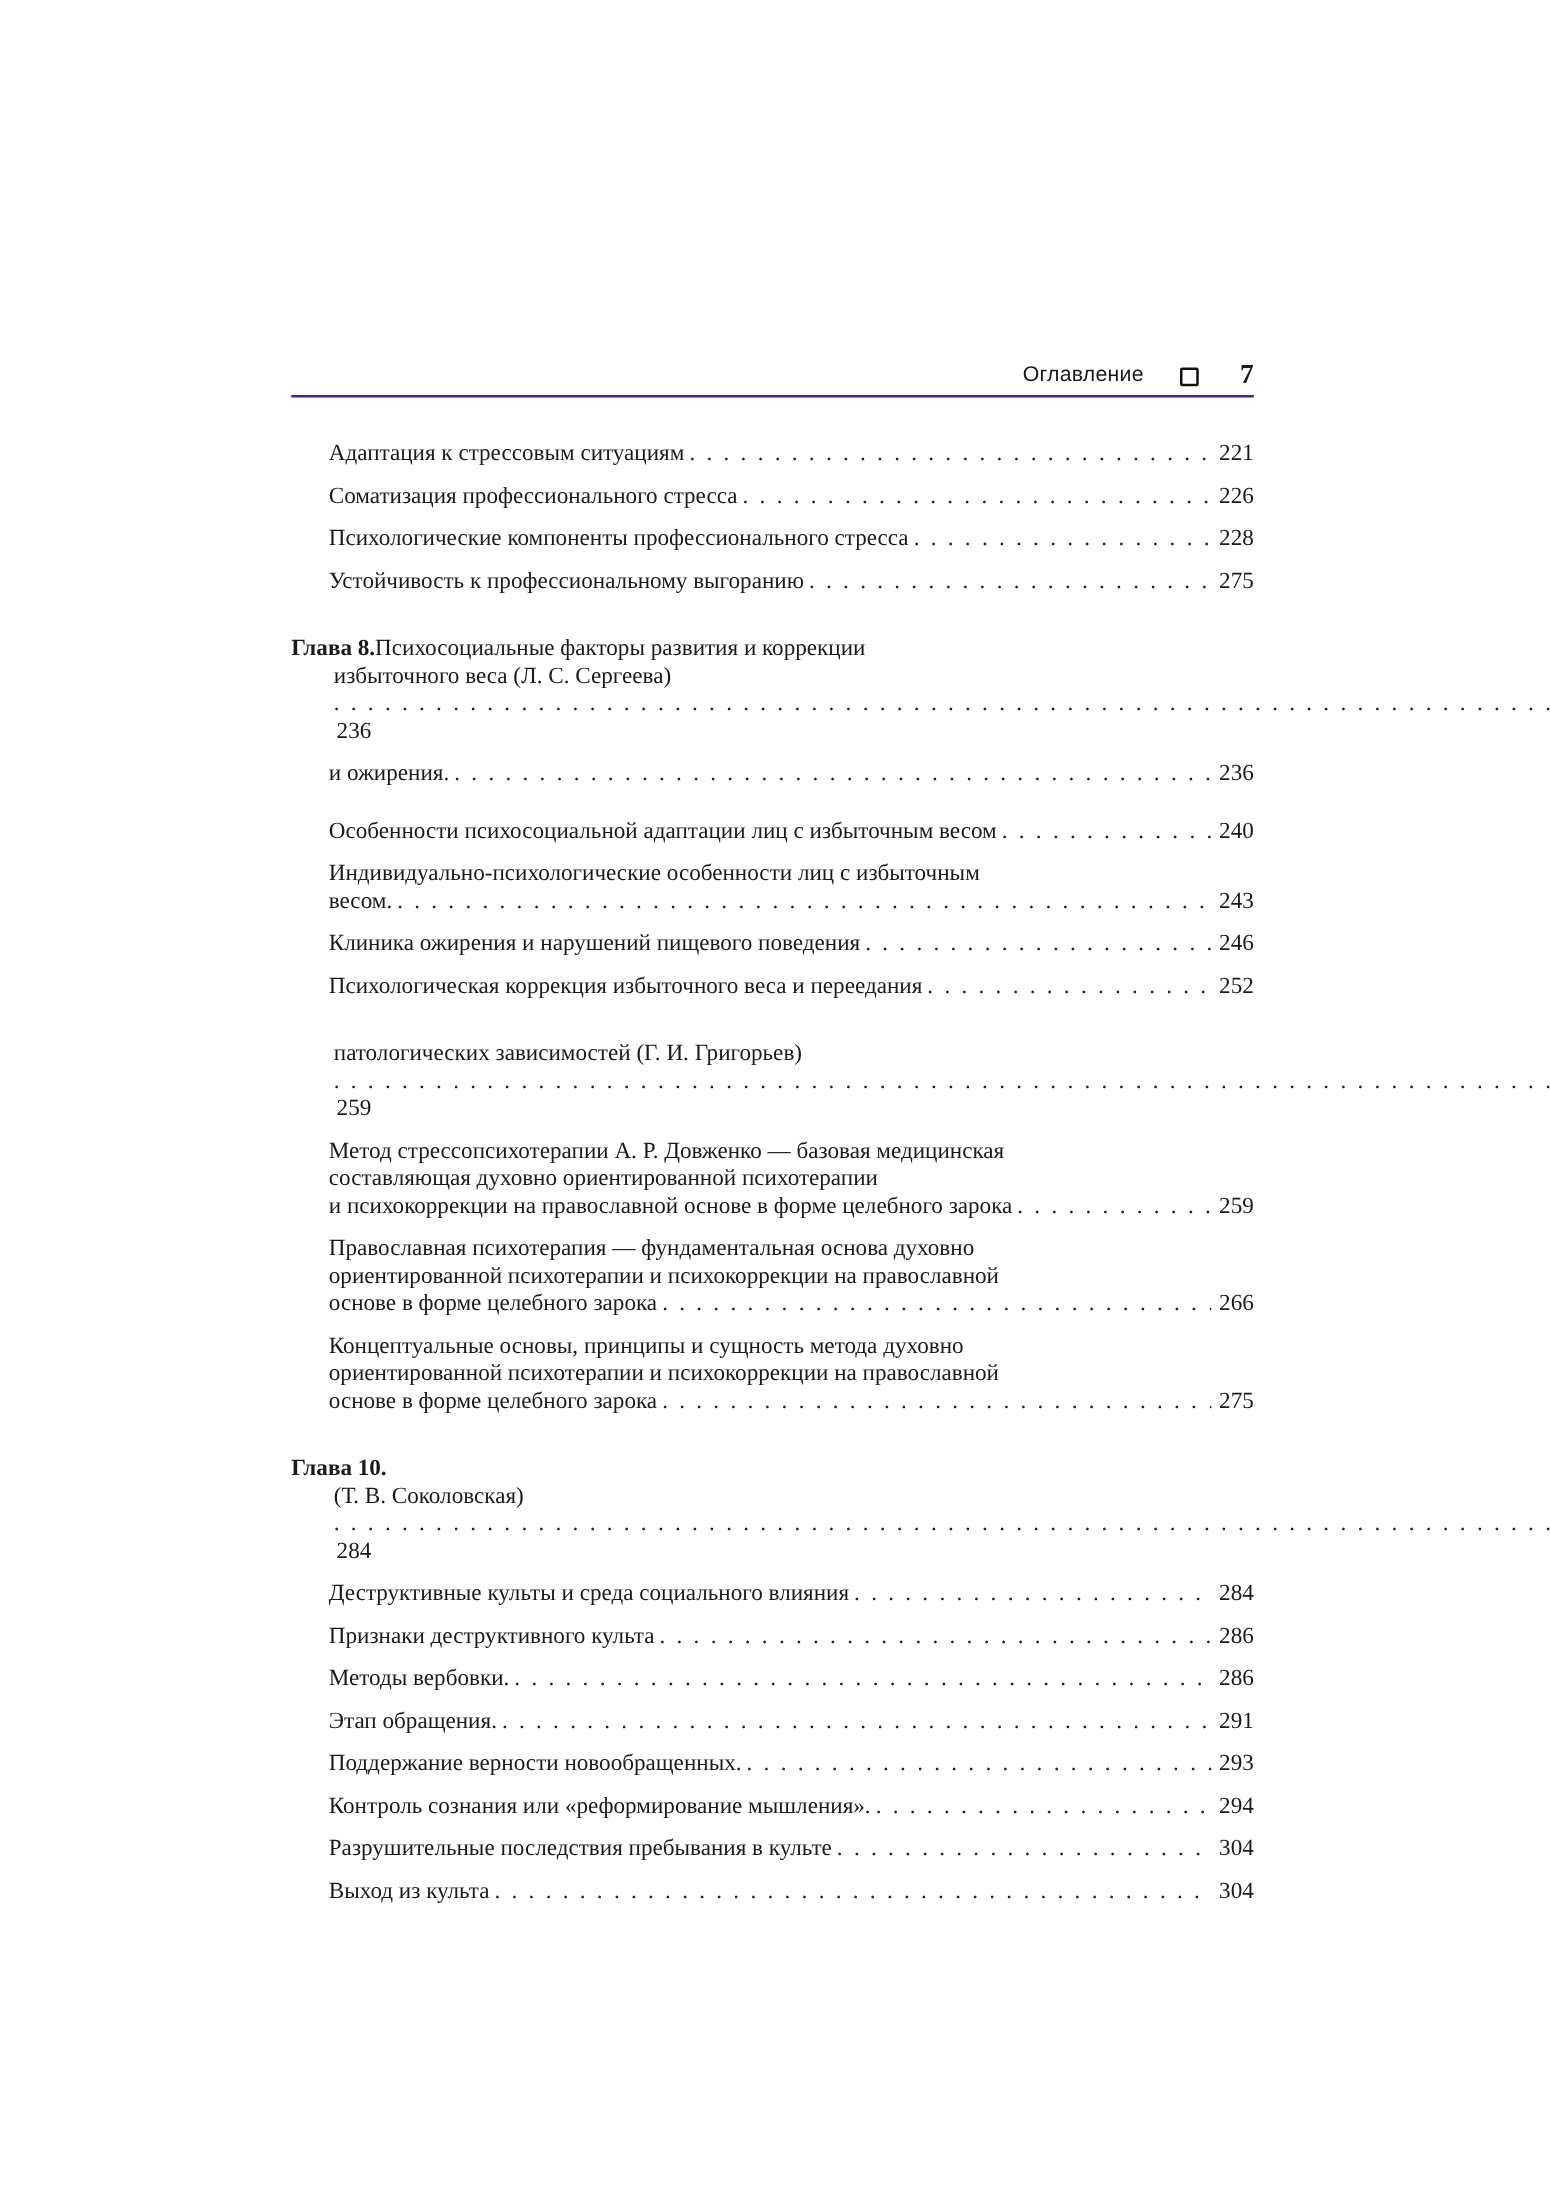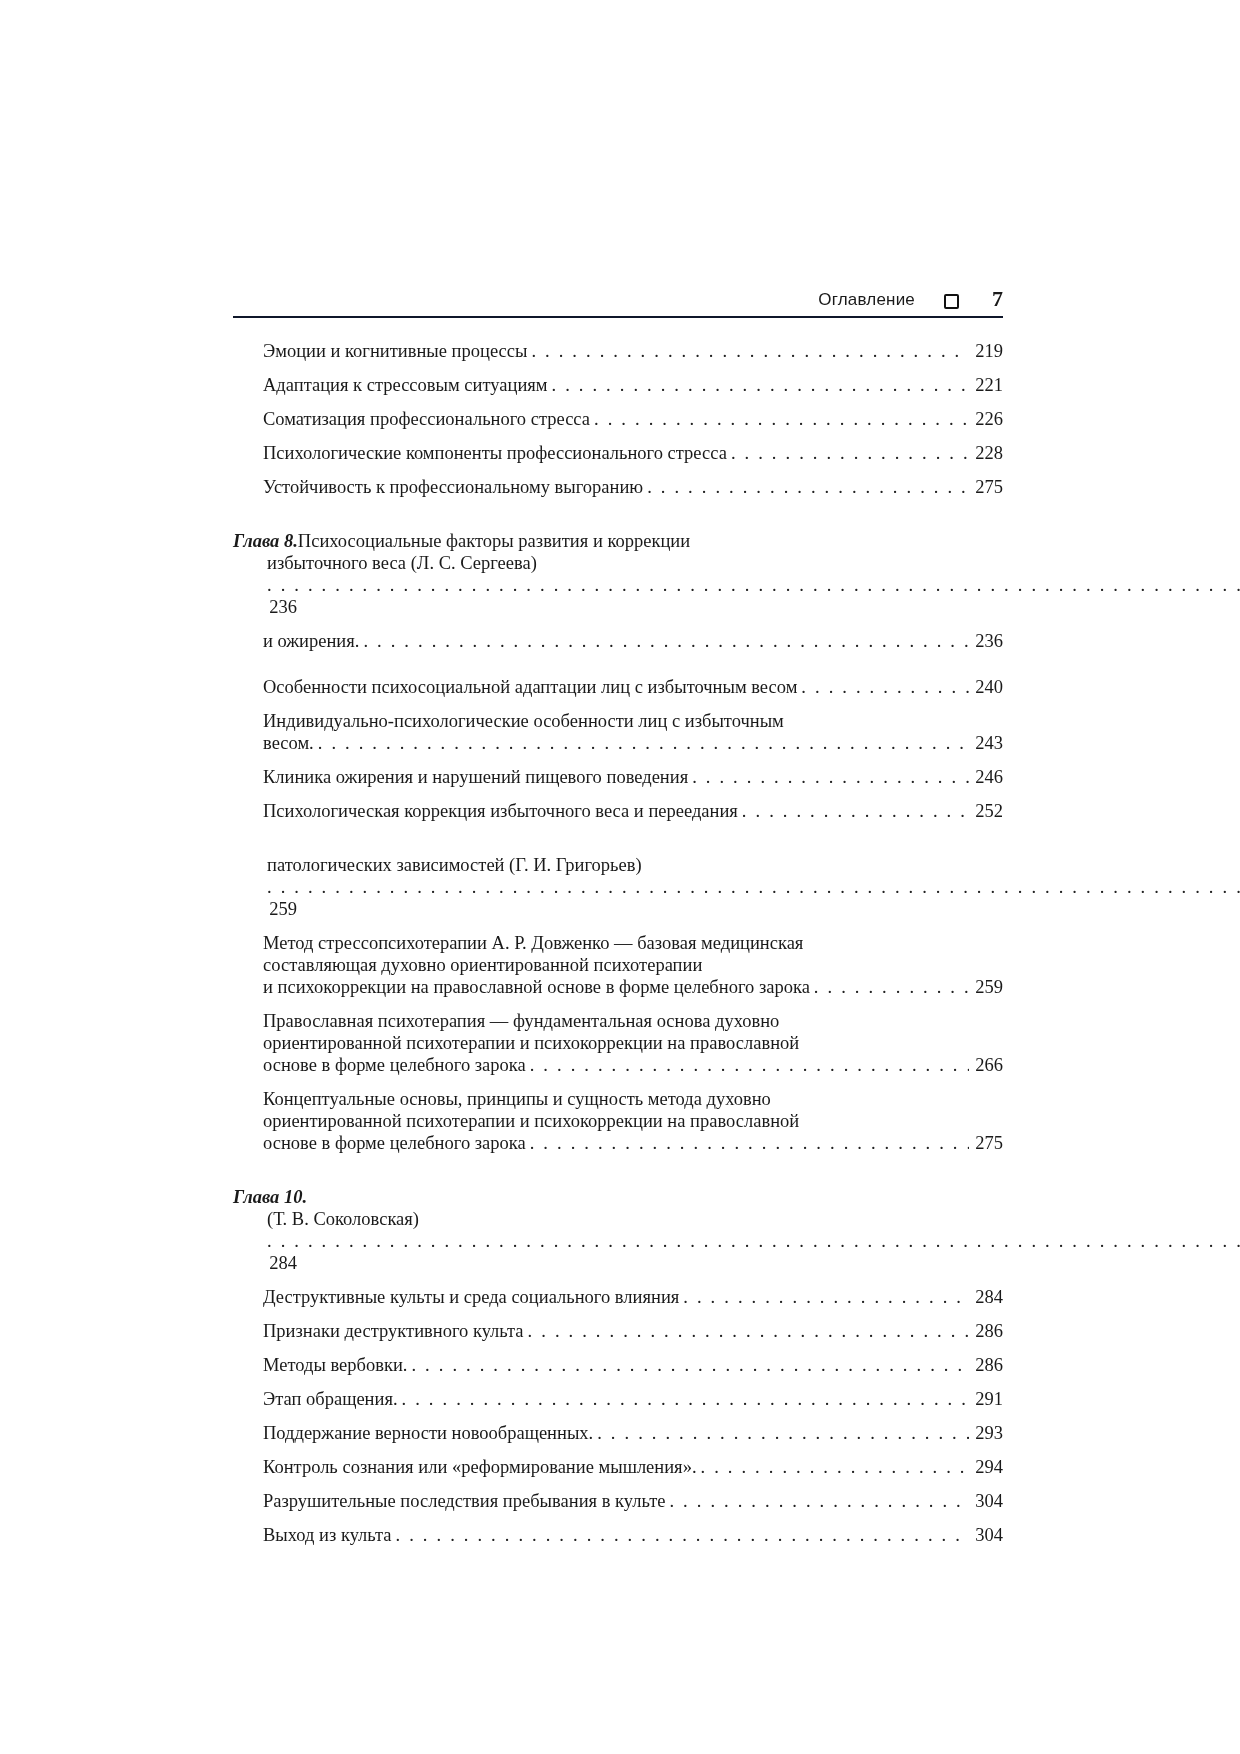--- a/index.html
+++ b/index.html
@@ -1,59 +1,52 @@
 <!DOCTYPE html>
 <html><head>
 <meta charset="utf-8">
 <style>
   html, body { margin: 0; padding: 0; background: #ffffff; }
   body { width: 1240px; height: 1754px; position: relative; overflow: hidden;
          font-family: "Liberation Serif", "DejaVu Serif", serif; color: #1a1a1a; }
   .page { position: absolute; left: 233px; top: 0; width: 770px; }
   .header { position: absolute; left: 0; top: 286px; width: 770px; height: 30px;
-            border-bottom: 2px solid #0f172a; }
+            border-bottom: 2px solid #4c1d95; }
   .header .title { position: absolute; right: 88px; top: 4px; font-family: "Liberation Sans", "DejaVu Sans", sans-serif;
                    font-size: 17px; letter-spacing: 0.2px; }
   .header .box { position: absolute; right: 44px; top: 8px; width: 11px; height: 11px;
                  border: 2px solid #111; border-radius: 2px; }
   .header .num { position: absolute; right: 0; top: 0; font-weight: bold; font-size: 22px; }
 
   .toc { position: absolute; left: 0; top: 340px; width: 770px; font-size: 18.5px; line-height: 22px; }
   .entry { position: relative; }
   .entry.sub { margin-left: 30px; }
   .entry .line { display: flex; align-items: baseline; }
   .entry .text { white-space: nowrap; }
   .entry .lead { flex: 1; overflow: hidden; white-space: nowrap; margin: 0 4px; color: #222;
                  letter-spacing: 6.3px; }
   .entry .lead::before { content: ". . . . . . . . . . . . . . . . . . . . . . . . . . . . . . . . . . . . . . . . . . . . . . . . . . . . . . . . . . . . . . . . . . . . . . . . . . . . . . . . . . . . . . . . . . . . . . . . . . . . . . . . . "; letter-spacing: 2.2px; }
   .entry .page-num { white-space: nowrap; min-width: 30px; text-align: right; }
-  .entry.chapter .label { font-weight: bold; font-style: italic; }
+  .entry.chapter .label { font-weight: bold; }
   .entry.chapter .cont { padding-left: 30px; flex-direction: column; }
   .entry.chapter.c10 .cont { padding-left: 30px; }
   .gap-s { height: 12px; }
   .gap-c { height: 20px; }
 </style>
 </head>
 <body>
 
 <div class="page">
   <div class="header">
     <span class="title">Оглавление</span>
     <span class="box"></span>
     <span class="num">7</span>
   </div>
 
   <div class="toc" id="toc">
-      <div class="entry sub">
-        <div class="line">
-          <span class="text">Эмоции и когнитивные процессы</span>
-          <span class="lead"></span>
-          <span class="page-num">219</span>
-        </div>
-      </div>
       <div class="gap-s"></div>
       <div class="entry sub">
         <div class="line">
           <span class="text">Адаптация к стрессовым ситуациям</span>
           <span class="lead"></span>
           <span class="page-num">221</span>
         </div>
       </div>
       <div class="gap-s"></div>
       <div class="entry sub">

